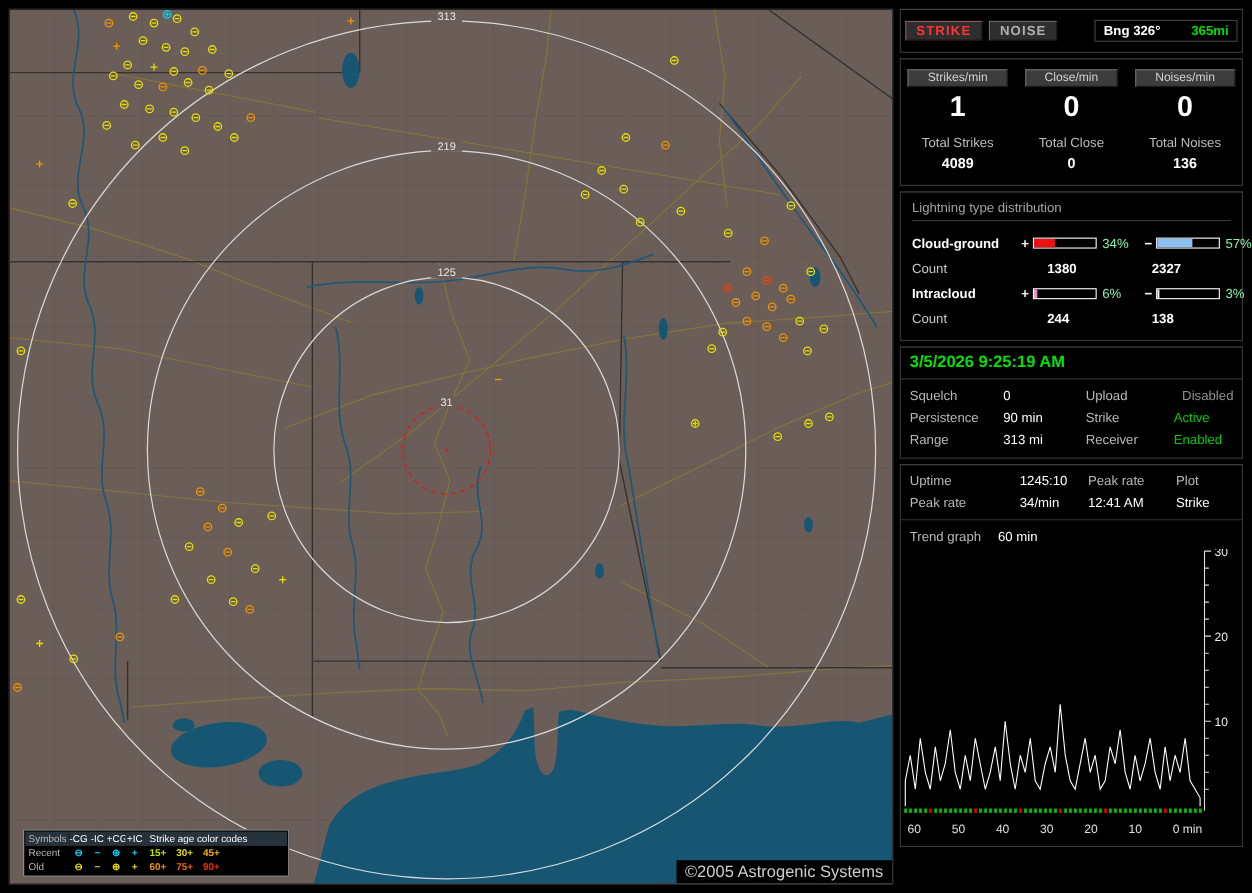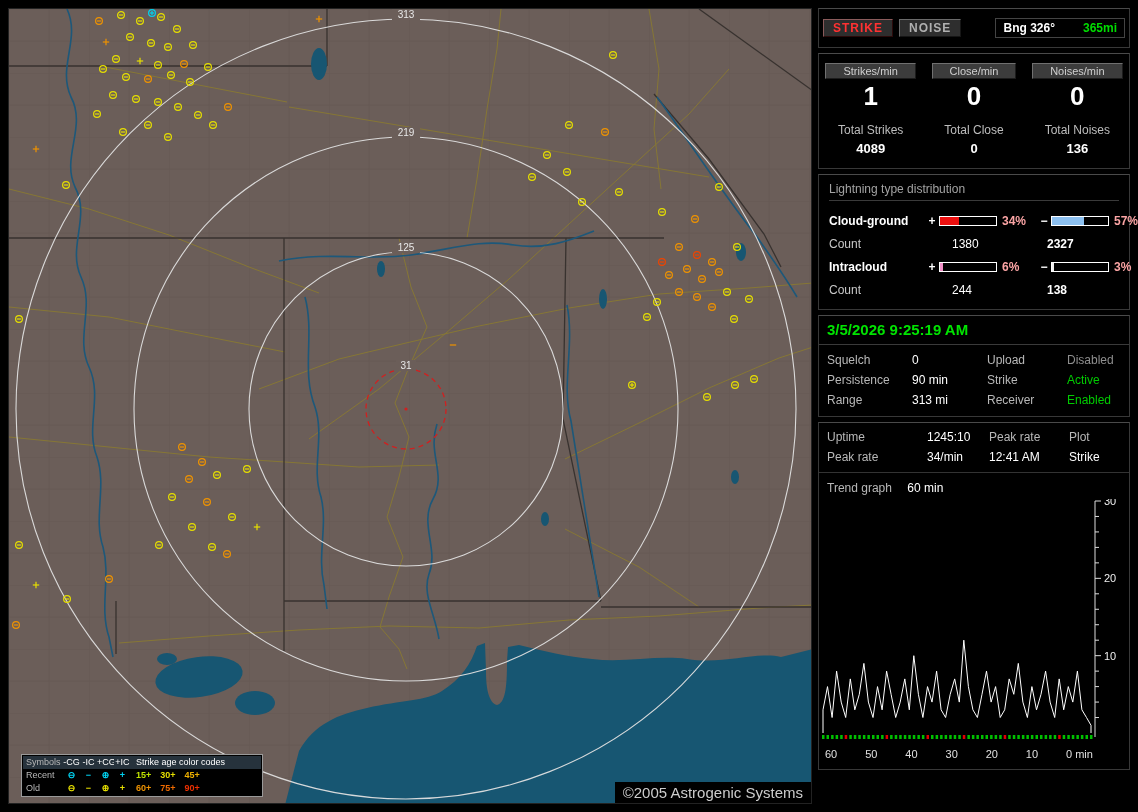--- a/index.html
+++ b/index.html
@@ -34,24 +34,24 @@
   .bigval{font-size:26px;font-weight:bold;color:#fff;line-height:34px}
   .totlbl{font-size:12px;color:#bdbdbd;margin-top:10px}
   .totval{font-size:13px;font-weight:bold;color:#fff;margin-top:4px}
   .sec-dist{padding:7px 10px 8px 10px}
   .dist-title{color:#a3a3a3;padding-bottom:4px;border-bottom:1px solid #3a3a3a;margin-bottom:8px}
   .drow{display:grid;grid-template-columns:96px 14px 58px 40px 14px 58px auto;align-items:center;height:23px}
   .dlabel{color:#fff;font-weight:bold}
   .sign{color:#fff;font-weight:bold;text-align:center}
   .bar{height:10px;border:1px solid #fff;background:#000;position:relative;overflow:hidden}
   .bar i{position:absolute;left:0;top:0;bottom:0;display:block}
-  .pct{color:#fca5a5;font-weight:bold;padding-left:5px}
+  .pct{color:#86efac;font-weight:normal;padding-left:5px}
   .crow{display:grid;grid-template-columns:96px 110px auto;align-items:center;height:23px}
   .crow .cl{color:#c8c8c8}
-  .crow .cv{color:#fff;font-weight:normal;padding-left:27px}
+  .crow .cv{color:#fff;font-weight:bold;padding-left:27px}
   .crow .cv2{color:#fff;font-weight:bold;padding-left:12px}
   .sec-status{padding:0 0 6px 0}
   .datetime{color:#00e400;font-weight:bold;font-size:15px;padding:5px 8px 6px 8px;border-bottom:1px solid #3a3a3a;margin-bottom:5px}
   .srow{display:grid;grid-template-columns:85px 75px 80px auto;padding:3px 0 3px 8px}
   .lbl{color:#b8b8b8}
   .val{color:#fff}
   .sec-info{padding:4px 0 0 0;height:348px}
   .irow{display:grid;grid-template-columns:100px 62px 80px auto;padding:3px 0 3px 8px}
   .trendrow{padding:8px 8px 2px 8px;border-top:1px solid #333;margin-top:5px}
   .trendrow .val{margin-left:12px}
@@ -582,21 +582,21 @@
       <span class="cv2">138</span>
     </div>
   </div>
 
   <div class="sec sec-status">
     <div class="datetime">3/5/2026 9:25:19 AM</div>
     <div class="srow">
       <span class="lbl">Squelch</span>
       <span class="val">0</span>
       <span class="lbl">Upload</span>
-      <span class="val" style="color: rgb(143, 143, 143);">Disabled</span>
+      <span class="val" style="color: rgb(143, 143, 143); text-align: center;">Disabled</span>
     </div>
     <div class="srow">
       <span class="lbl">Persistence</span>
       <span class="val">90 min</span>
       <span class="lbl">Strike</span>
       <span class="val" style="color: rgb(0, 204, 0);">Active</span>
     </div>
     <div class="srow">
       <span class="lbl">Range</span>
       <span class="val">313 mi</span>

